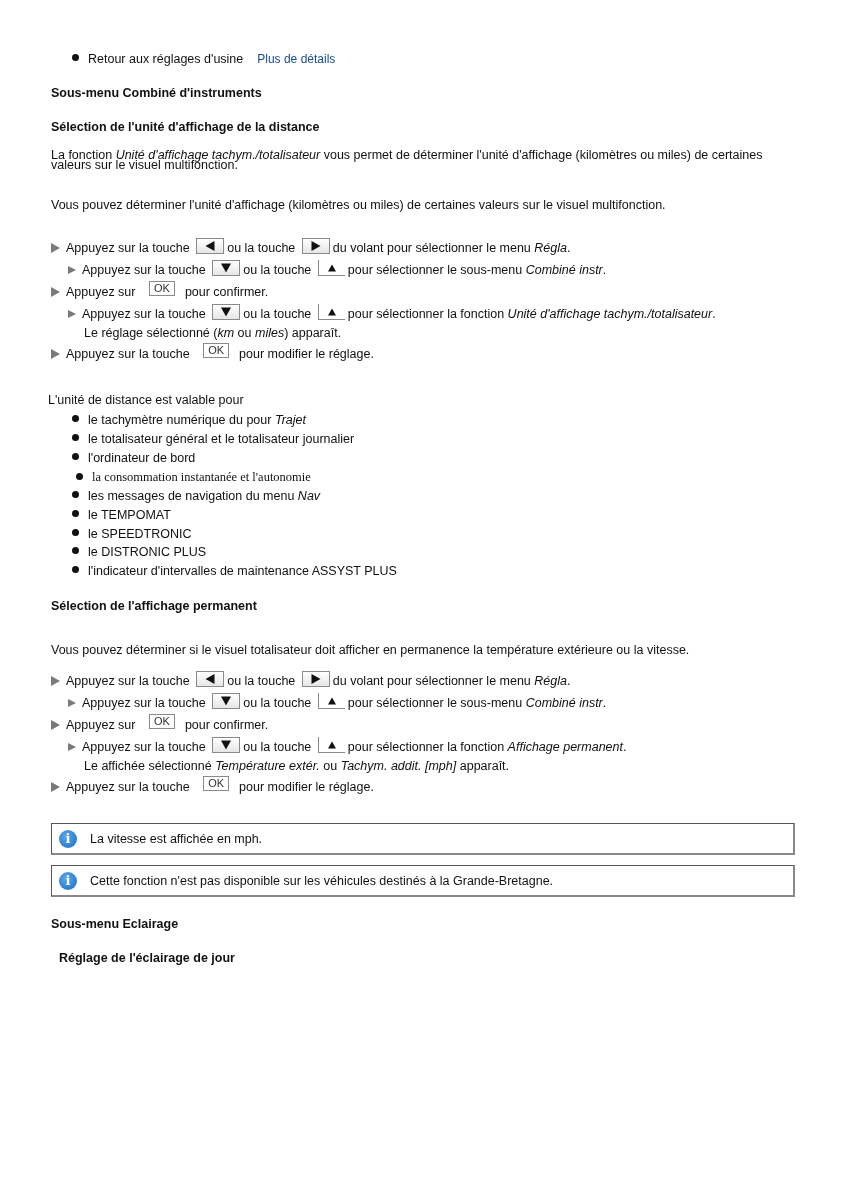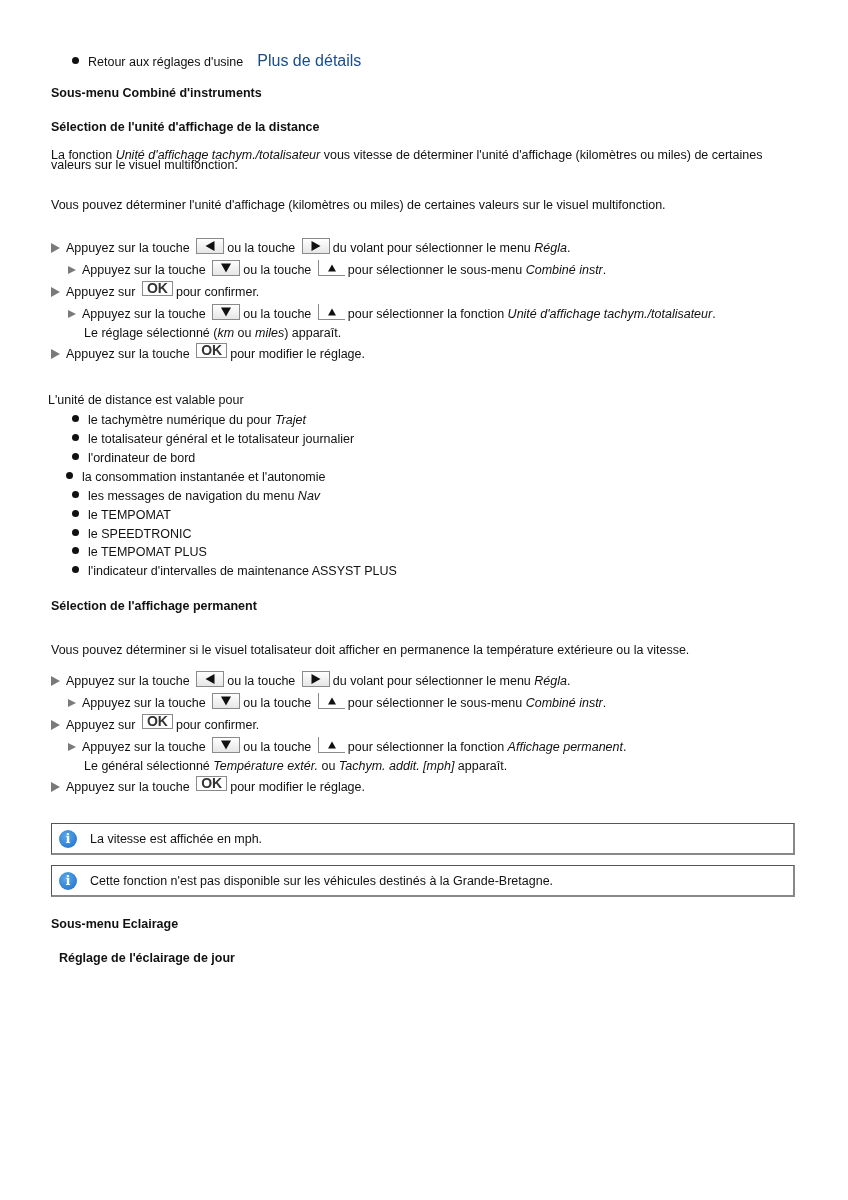--- a/index.html
+++ b/index.html
@@ -2,40 +2,39 @@
 <html><head>
 <meta charset="utf-8">
 <style>
   html, body { margin: 0; padding: 0; background: #ffffff; }
   body {
     width: 848px; height: 1200px; position: relative; overflow: hidden;
     font-family: "Liberation Sans", sans-serif; font-size: 12.5px; color: #111;
   }
   .abs { position: absolute; white-space: nowrap; }
   .bold { font-weight: bold; }
-  .link { color: #1a4c8c; font-size: 16px; margin-left: 14px; }
+  .link { color: #1a4c8c; font-size: 12px; margin-left: 14px; }
   .dot { display: inline-block; width: 7px; height: 7px; background: #111; border-radius: 50%; vertical-align: middle; margin-right: 9px; position: relative; top: -2px; }
   .tri { display: inline-block; width: 0; height: 0; border-top: 5px solid transparent; border-bottom: 5px solid transparent; border-left: 9px solid #7a7a7a; margin-right: 6px; vertical-align: middle; position: relative; top: -1px; }
   .tri.small { border-top-width: 4px; border-bottom-width: 4px; border-left-width: 8px; }
   .key {
     display: inline-block; width: 26px; height: 14px; border: 1px solid #8a8a8a;
     background: linear-gradient(#ffffff, #e6e6e6); vertical-align: middle; position: relative; top: -3px;
     margin: 0 3px 0 3px; box-sizing: content-box;
   }
   .key.up { border-top: none; border-right: none; background: #fff; height: 15px; }
   .key .g { position: absolute; left: 50%; top: 50%; width: 0; height: 0; transform: translate(-50%,-50%); }
   .g.left { border-top: 5px solid transparent; border-bottom: 5px solid transparent; border-right: 9px solid #111; }
   .g.right { border-top: 5px solid transparent; border-bottom: 5px solid transparent; border-left: 9px solid #111; }
   .g.down { border-left: 5px solid transparent; border-right: 5px solid transparent; border-top: 9px solid #111; }
   .g.upg { border-left: 4px solid transparent; border-right: 4px solid transparent; border-bottom: 7px solid #111; }
   .ok {
     display: inline-block; height: 13px; padding: 0 4px; border: 1px solid #8a8a8a; background: #fff;
-    font-size: 14px; color: #333; line-height: 13px; vertical-align: middle; position: relative; top: -4px;
-    margin: 0 3px;
-    font-weight: bold;
+    font-size: 11px; color: #333; line-height: 13px; vertical-align: middle; position: relative; top: -4px;
+    margin: 0 10px;
   }
   .note {
     position: absolute; left: 51px; width: 744px; height: 32px; border: 1px solid #555;
     box-sizing: border-box; border-right: 2px solid #888; border-bottom: 2px solid #888;
   }
   .note .info-icon {
     position: absolute; left: 7px; top: 6px; width: 18px; height: 18px; border-radius: 50%;
     background: radial-gradient(circle at 40% 35%, #5aa8ec, #1a6cc6);
     color: #fff; font-weight: bold; font-size: 13px; line-height: 18px; text-align: center; font-family: "DejaVu Serif", serif;
   }
@@ -45,21 +44,21 @@
 <body>
 
 <div class="abs" style="left:72px; top:52px;">
   <span class="dot"></span><span>Retour aux réglages d'usine</span><span class="link">Plus de détails</span>
 </div>
 
 <div class="abs bold" style="left:51px; top:86px;">Sous-menu Combiné d'instruments</div>
 <div class="abs bold" style="left:51px; top:120px;">Sélection de l'unité d'affichage de la distance</div>
 
 <div class="abs" style="left:51px; top:148px;">
-  <span>La fonction </span><i>Unité d'affichage tachym./totalisateur</i><span> vous vitesse de déterminer l'unité d'affichage (kilomètres ou miles) de certaines</span>
+  <span>La fonction </span><i>Unité d'affichage tachym./totalisateur</i><span> vous permet de déterminer l'unité d'affichage (kilomètres ou miles) de certaines</span>
 </div>
 <div class="abs" style="left:51px; top:158px;">valeurs sur le visuel multifonction.</div>
 
 <div class="abs" style="left:51px; top:198px;">Vous pouvez déterminer l'unité d'affichage (kilomètres ou miles) de certaines valeurs sur le visuel multifonction.</div>
 
 <div class="abs" style="left:51px; top:241px;">
   <span class="tri"></span><span>Appuyez sur la touche</span>
   <span class="key"><span class="g left"></span></span><span>ou la touche</span>
   <span class="key"><span class="g right"></span></span><span>du volant pour sélectionner le menu </span><i>Régla</i><span>.</span>
 </div>
@@ -83,25 +82,25 @@
 <div class="abs" style="left:51px; top:347px;">
   <span class="tri"></span><span>Appuyez sur la touche</span>
   <span class="ok">OK</span><span>pour modifier le réglage.</span>
 </div>
 
 <div class="abs" style="left:48px; top:393px;">L'unité de distance est valable pour</div>
 
 <div class="abs" style="left:72px; top:413px;"><span class="dot"></span><span>le tachymètre numérique du pour </span><i>Trajet</i></div>
 <div class="abs" style="left:72px; top:432px;"><span class="dot"></span><span>le totalisateur général et le totalisateur journalier</span></div>
 <div class="abs" style="left:72px; top:451px;"><span class="dot"></span><span>l'ordinateur de bord</span></div>
-<div class="abs" style="left:66px; top:470px;"><span class="dot"></span><span>la consommation instantanée et l'autonomie</span></div>
+<div class="abs" style="left:76px; top:470px;font-family:Liberation Serif, serif;"><span class="dot"></span><span>la consommation instantanée et l'autonomie</span></div>
 <div class="abs" style="left:72px; top:489px;"><span class="dot"></span><span>les messages de navigation du menu </span><i>Nav</i></div>
 <div class="abs" style="left:72px; top:508px;"><span class="dot"></span><span>le TEMPOMAT</span></div>
 <div class="abs" style="left:72px; top:527px;"><span class="dot"></span><span>le SPEEDTRONIC</span></div>
-<div class="abs" style="left:72px; top:545px;"><span class="dot"></span><span>le TEMPOMAT PLUS</span></div>
+<div class="abs" style="left:72px; top:545px;"><span class="dot"></span><span>le DISTRONIC PLUS</span></div>
 <div class="abs" style="left:72px; top:564px;"><span class="dot"></span><span>l'indicateur d'intervalles de maintenance ASSYST PLUS</span></div>
 
 <div class="abs bold" style="left:51px; top:599px;">Sélection de l'affichage permanent</div>
 <div class="abs" style="left:51px; top:643px;">Vous pouvez déterminer si le visuel totalisateur doit afficher en permanence la température extérieure ou la vitesse.</div>
 
 <div class="abs" style="left:51px; top:674px;">
   <span class="tri"></span><span>Appuyez sur la touche</span>
   <span class="key"><span class="g left"></span></span><span>ou la touche</span>
   <span class="key"><span class="g right"></span></span><span>du volant pour sélectionner le menu </span><i>Régla</i><span>.</span>
 </div>
@@ -113,21 +112,21 @@
 <div class="abs" style="left:51px; top:718px;">
   <span class="tri"></span><span>Appuyez sur</span>
   <span class="ok">OK</span><span>pour confirmer.</span>
 </div>
 <div class="abs" style="left:68px; top:740px;">
   <span class="tri small"></span><span>Appuyez sur la touche</span>
   <span class="key"><span class="g down"></span></span><span>ou la touche</span>
   <span class="key up"><span class="g upg"></span></span><span>pour sélectionner la fonction </span><i>Affichage permanent</i><span>.</span>
 </div>
 <div class="abs" style="left:84px; top:759px;">
-  <span>Le général sélectionné </span><i>Température extér.</i><span> ou </span><i>Tachym. addit. [mph]</i><span> apparaît.</span>
+  <span>Le affichée sélectionné </span><i>Température extér.</i><span> ou </span><i>Tachym. addit. [mph]</i><span> apparaît.</span>
 </div>
 <div class="abs" style="left:51px; top:780px;">
   <span class="tri"></span><span>Appuyez sur la touche</span>
   <span class="ok">OK</span><span>pour modifier le réglage.</span>
 </div>
 
 <div class="note" style="top:823px;">
   <span class="info-icon">i</span>
   <span class="note-text">La vitesse est affichée en mph.</span>
 </div>

